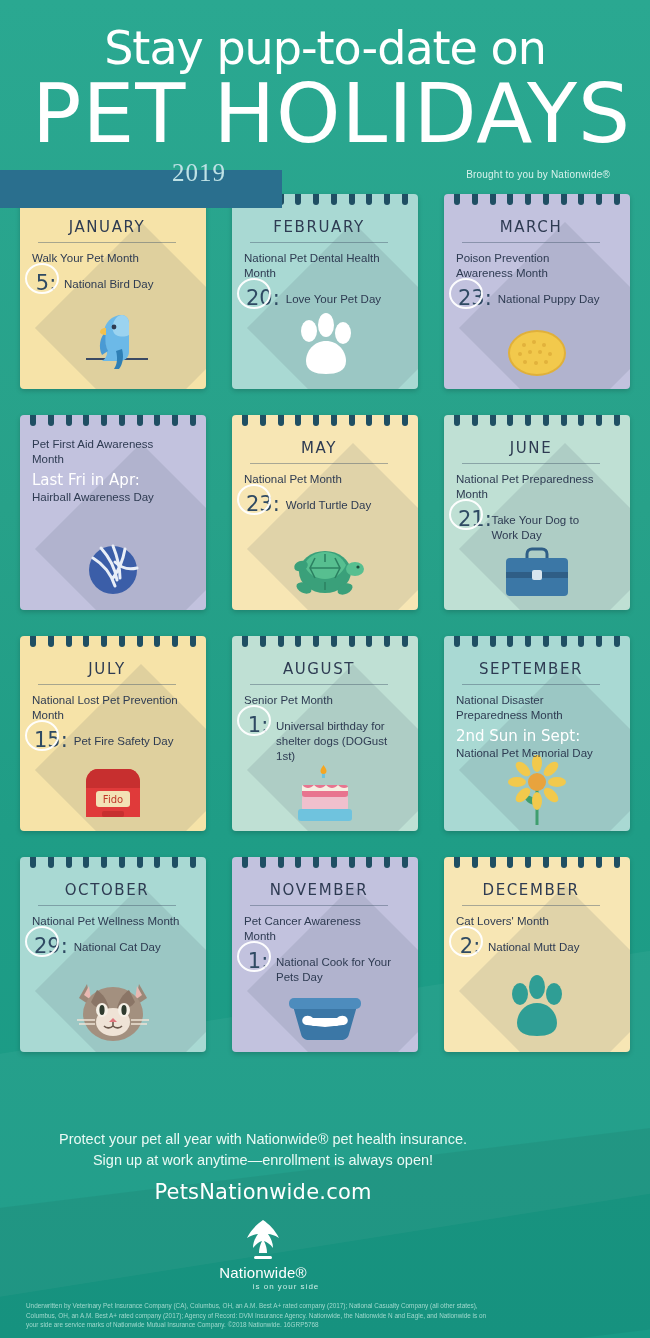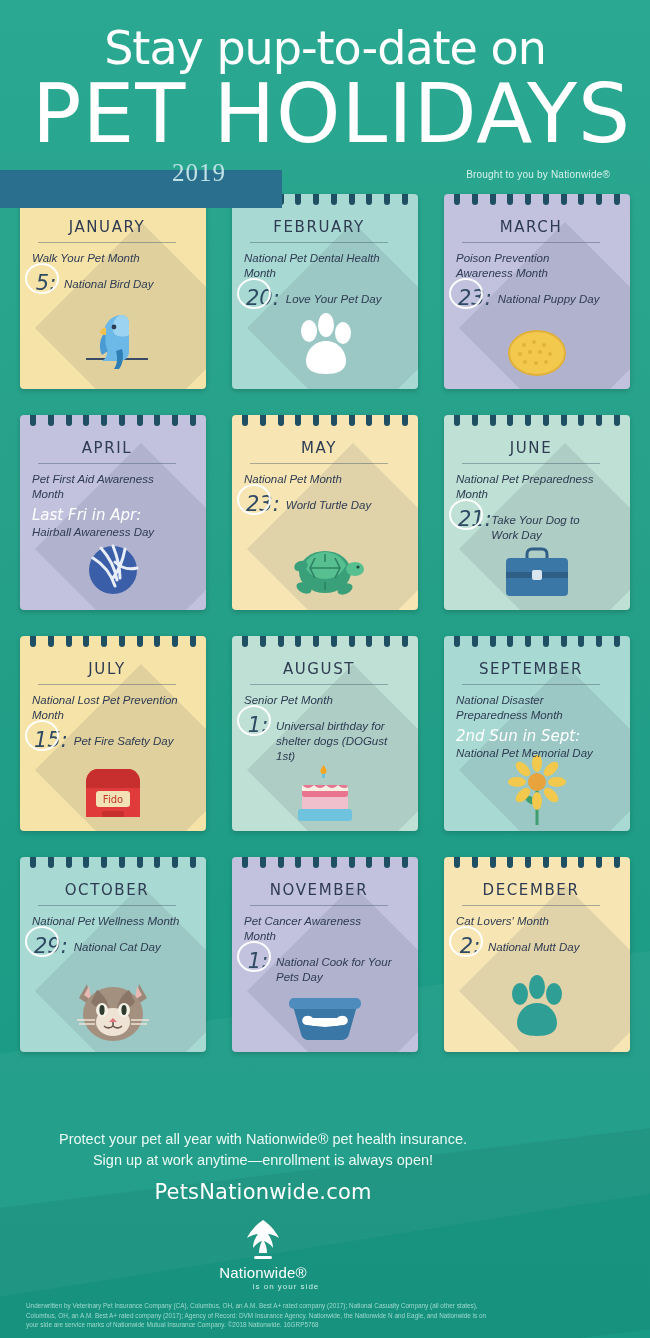--- a/index.html
+++ b/index.html
@@ -102,21 +102,21 @@
   .month {
     text-align:center;
     font-size: 15px;
     letter-spacing: 1.6px;
     color:#2e3b52;
     padding-bottom: 6px;
     border-bottom: 1px solid rgba(70,90,110,.45);
     margin: 2px 6px 8px 6px;
     font-family: "DejaVu Sans", sans-serif;
   }
-  .lines { position:relative; z-index:3;font-style:italic; }
+  .lines { position:relative; z-index:3; }
   .month-note {
     font-size: 11.5px; color:#2e3b52; line-height: 1.32; margin-bottom: 4px;
   }
   .day-row { display:flex; align-items:flex-start; gap:4px; }
   .daynum {
     position:relative;
     font-size: 21px; color:#2f4a63; line-height:1;
     padding: 3px 2px 3px 2px;
     min-width: 28px; text-align:center;
     font-family: "DejaVu Sans", sans-serif;
@@ -302,21 +302,20 @@
           <span class="ring"></span>
           <span class="ring"></span>
           <span class="ring"></span>
           <span class="ring"></span>
           <span class="ring"></span>
           <span class="ring"></span>
           <span class="ring"></span>
           <span class="ring"></span>
           <span class="ring"></span>
       </div>
-      <div class="month">APRIL</div>
       <div class="lines">
         <div class="month-note">Pet First Aid Awareness Month</div>
         <div class="phrase">Last Fri in Apr:</div>
         <div class="phrase-sub">Hairball Awareness Day</div>
       </div>
       <div class="art">
         <svg width="74" height="74" viewBox="0 0 74 74">
           <circle cx="37" cy="40" r="24" fill="#3b5ea8"></circle>
           <path d="M17 28c10 6 18 16 22 28M25 18c8 9 14 20 16 32M37 16c4 10 7 21 7 32M49 19c-2 11-6 21-12 29" stroke="#e8eef7" stroke-width="3" fill="none" stroke-linecap="round"></path>
           <path d="M61 38c-8 2-16 0-22-6" stroke="#e8eef7" stroke-width="3" fill="none" stroke-linecap="round"></path>

